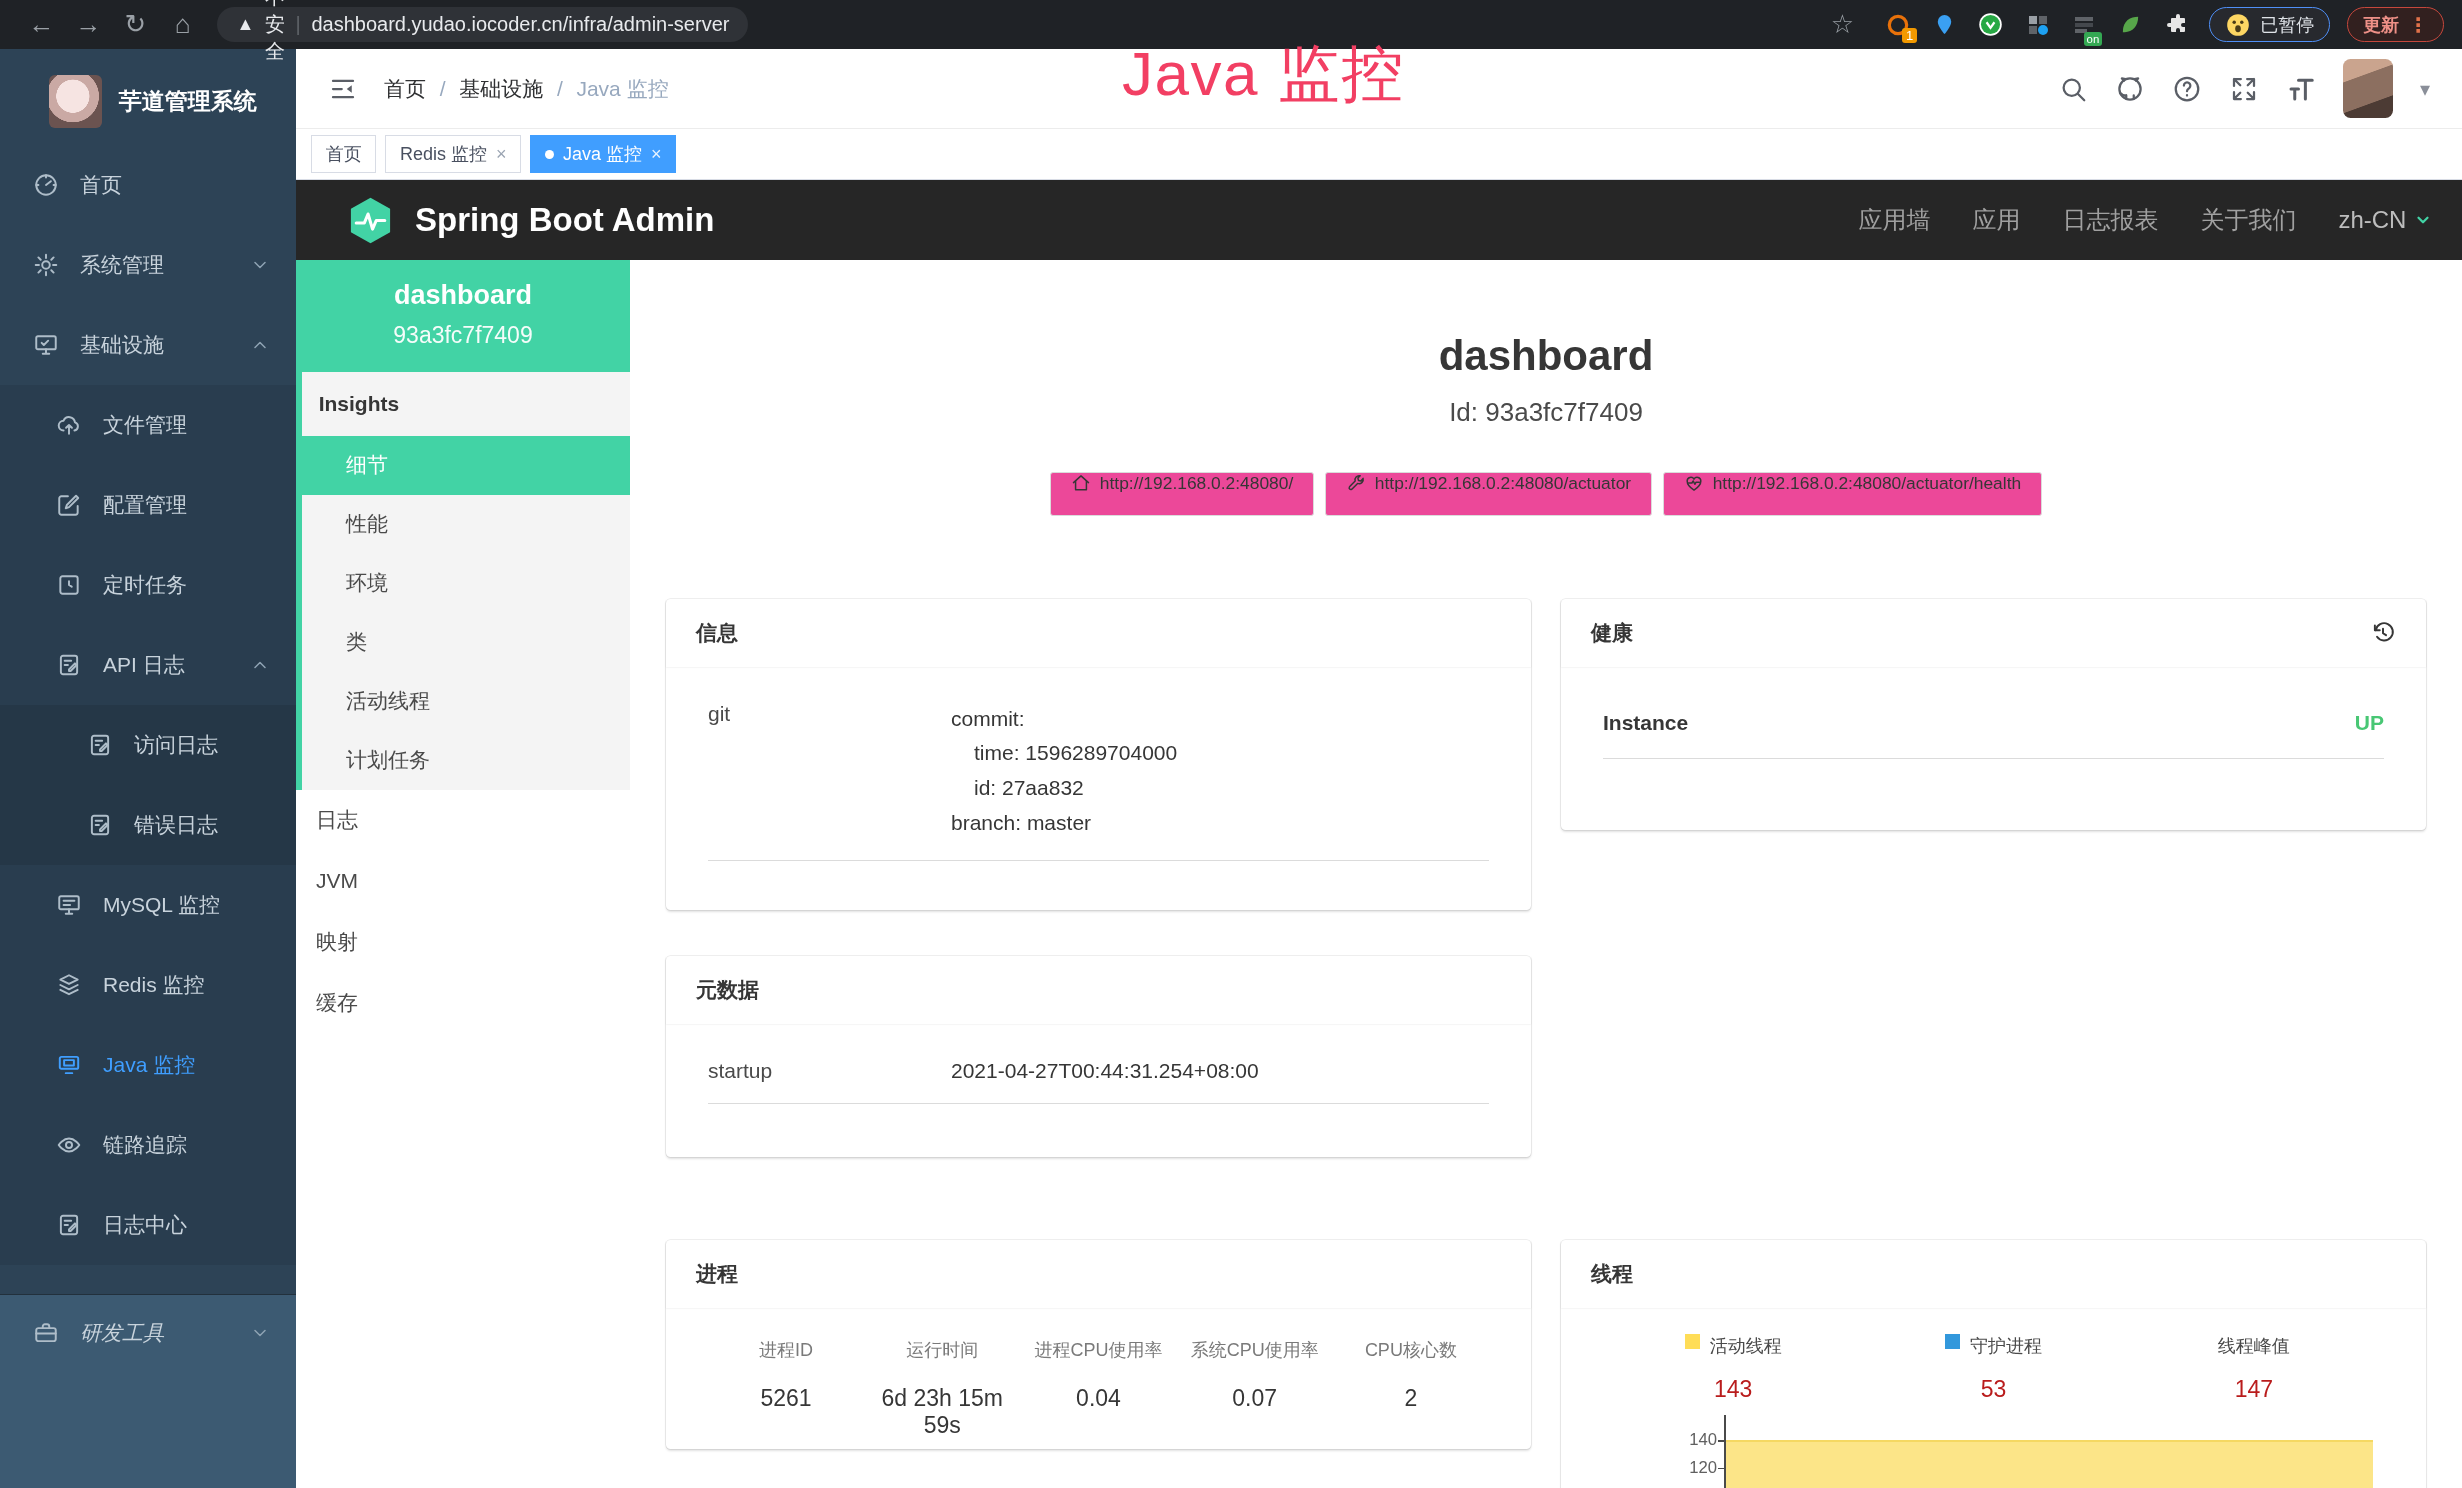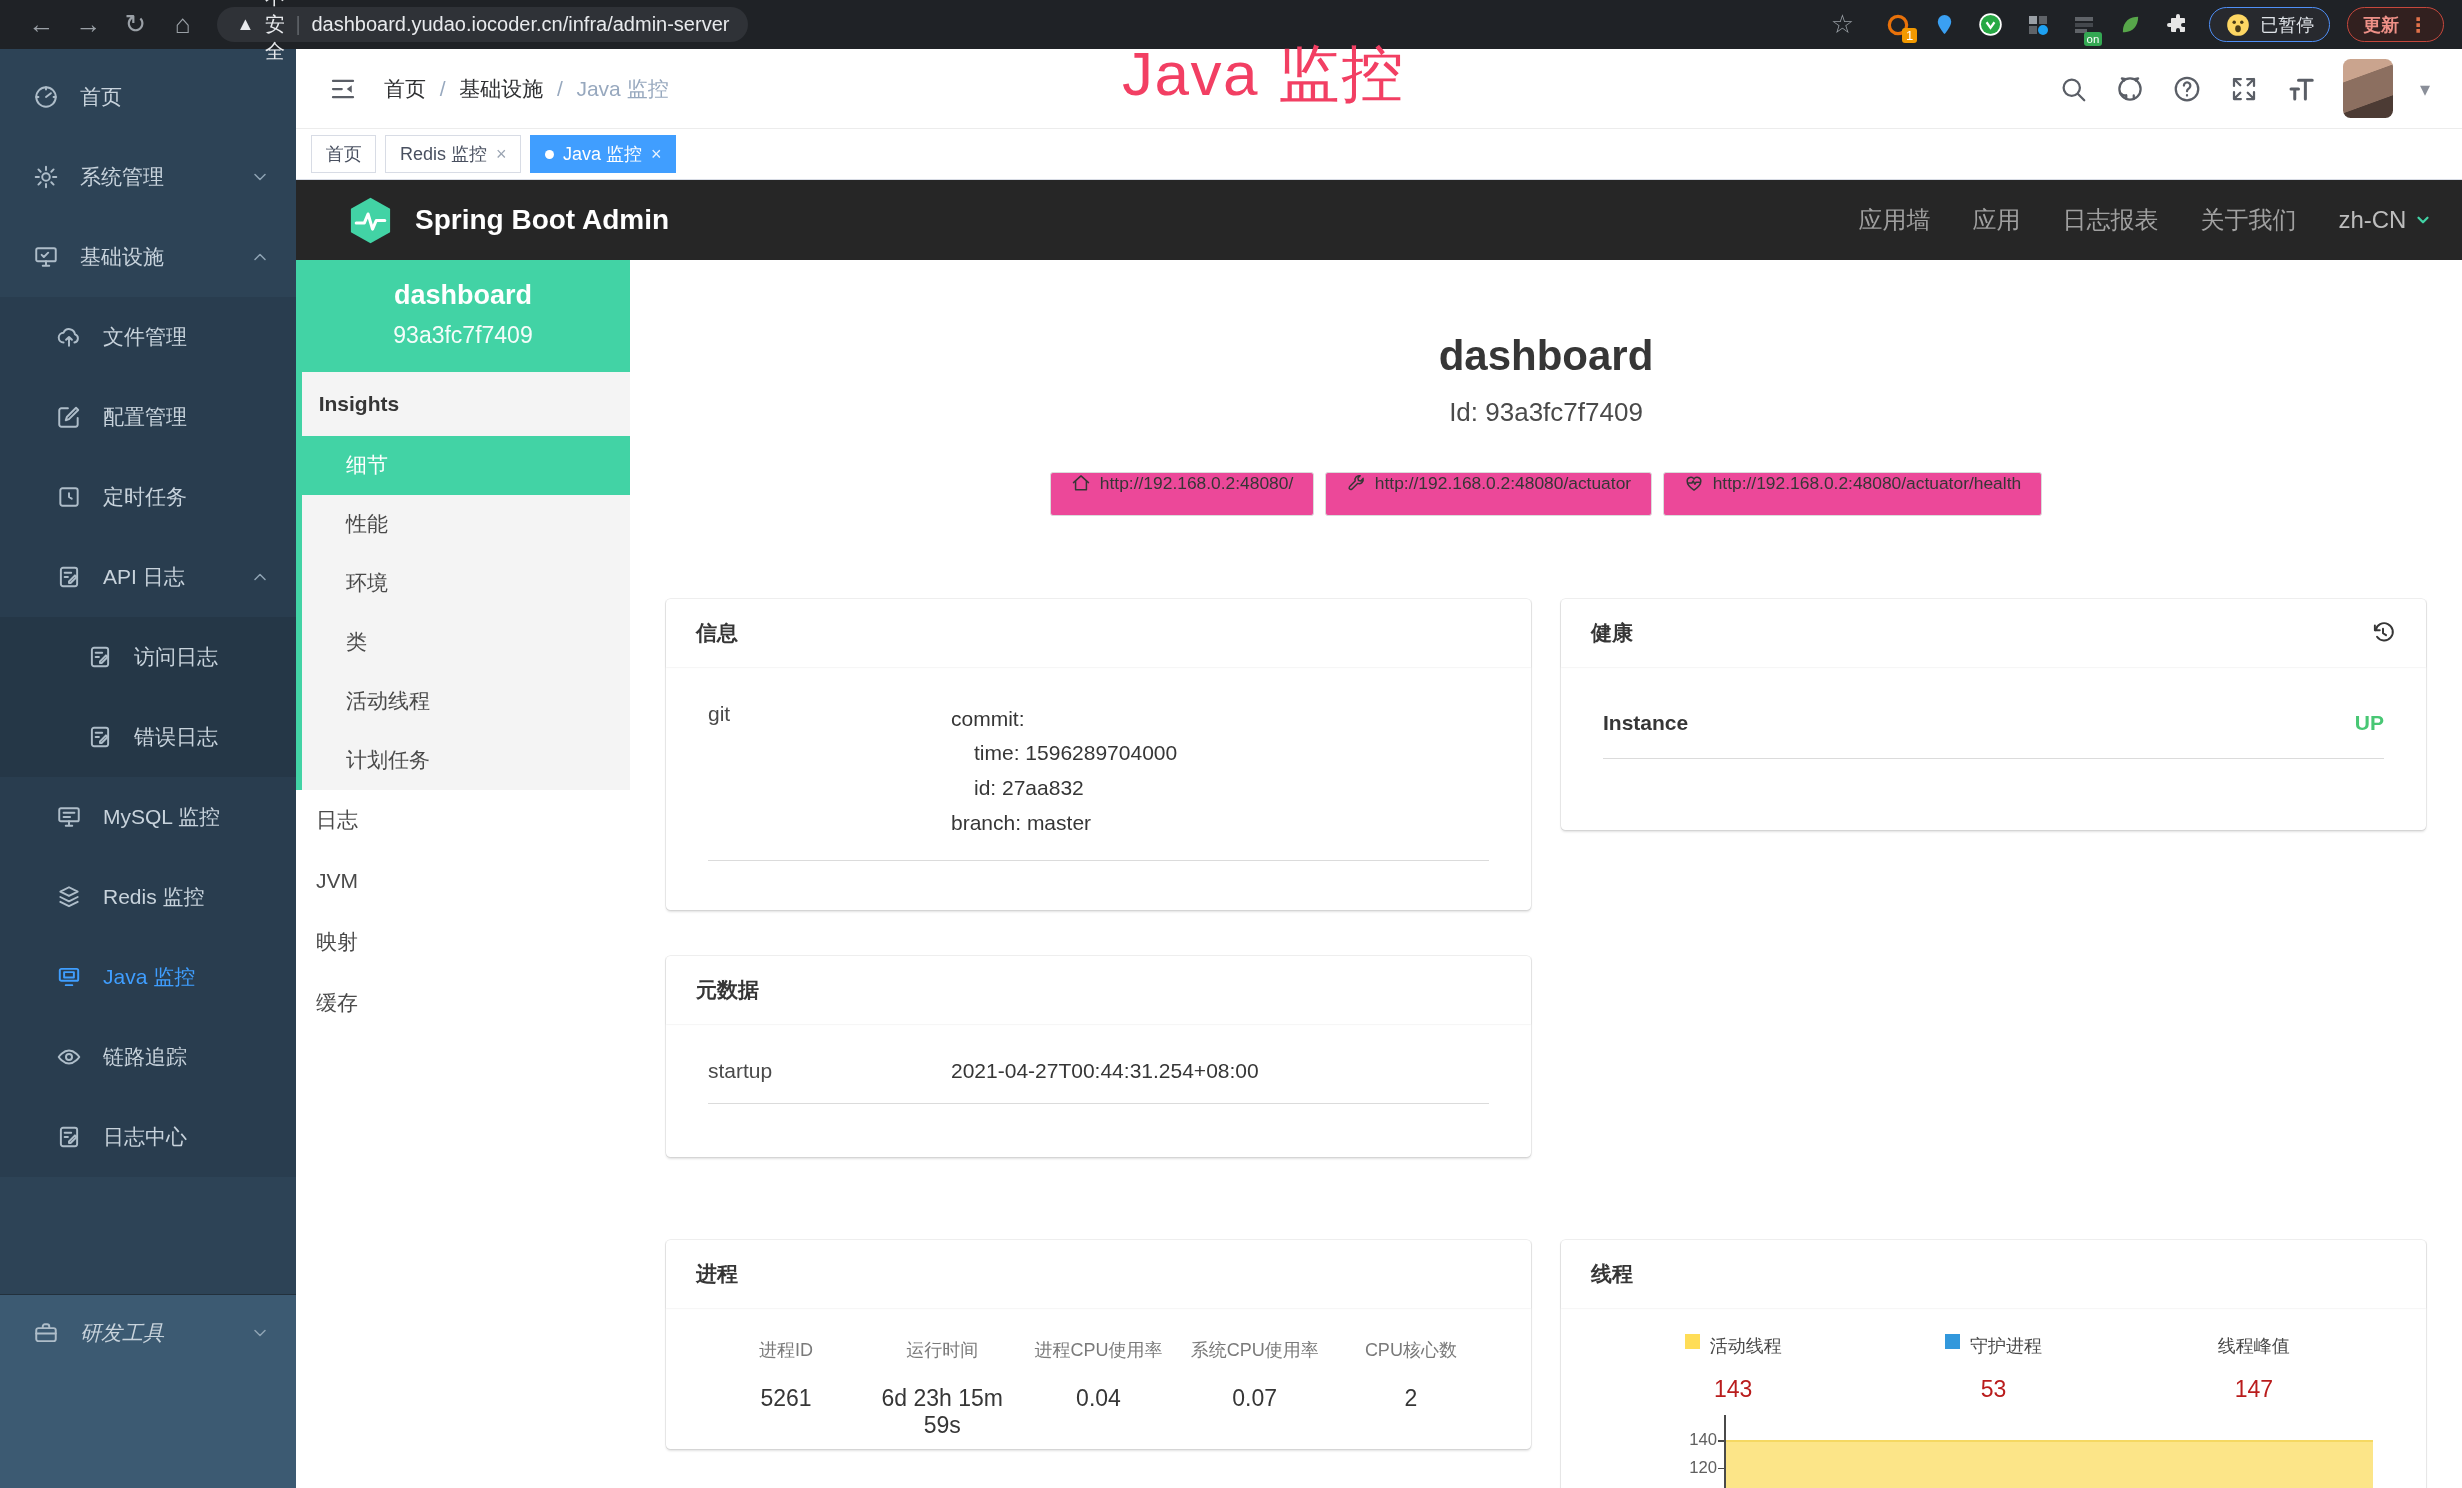--- a/index.html
+++ b/index.html
@@ -60,21 +60,21 @@
   #tab-bar { height:51px; background:#fff; border-bottom:0.8px solid #d8dce5; display:flex; align-items:center; gap:9px; padding:0 15px; flex:0 0 auto; }
   .tag-tab { height:38px; border:0.8px solid #d8dce5; background:#fff; color:#495060; font-size:18px; display:flex; align-items:center; gap:9px; padding:0 13.7px; cursor:pointer; }
   .tag-tab .x { color:#9aa4b2; font-size:18px; }
   .tag-tab.active { background:#409eff; border-color:#409eff; color:#fff; }
   .tag-tab.active .x { color:#eaf4ff; }
   .tag-tab .dot { width:9px; height:9px; border-radius:50%; background:#fff; }
 
   
   #sba-nav { height:80px; background:#262626; display:flex; align-items:center; padding:0 30px 0 50px; flex:0 0 auto; }
   #sba-logo { width:49px; height:49px; margin-right:20px; }
-  #sba-brand { color:#fff; font-size:28px; font-weight:700; }
+  #sba-brand { color:#fff; font-size:33px; font-weight:700; }
   #sba-links { margin-left:auto; display:flex; align-items:center; gap:42px; font-size:24px; color:#a0a0a0; }
   #sba-locale { display:flex; align-items:center; gap:7.6px; color:#bdbdbd; cursor:pointer; }
   #sba-locale .chev { color:#42d3a5; }
   #sba-locale .chev svg { width:18px; height:18px; stroke-width:3; }
   .sba-link { cursor:pointer; }
 
   
   #sba-body { flex:1; display:flex; overflow:hidden; }
   #sub-sidebar { width:334px; flex:0 0 auto; background:#fff; }
   #app-block { background:#42d3a5; color:#fff; text-align:center; padding:20px 7.6px 23px; }
@@ -195,20 +195,24 @@
     <span class="pill update">
       <span>更新</span>
       <span class="kebab">⋮</span>
     </span>
   </div>
 </div>
 
 <div id="annotation">Java 监控</div>
 
 <aside id="sidebar">
+  <div id="brand">
+    <span class="logo"></span>
+    <span class="bname">芋道管理系统</span>
+  </div>
   <div style="margin-top:7.6px">
     <div class="s-item">
       <span class="mi">
           <svg class="ic" viewBox="0 0 24 24">
             <circle cx="12" cy="12" r="9"></circle>
             <path d="M12 12l4.5-3.5M12 3v2M21 12h-2M5 12H3"></path>
           </svg>
         </span>
       <span>首页</span>
     </div>

